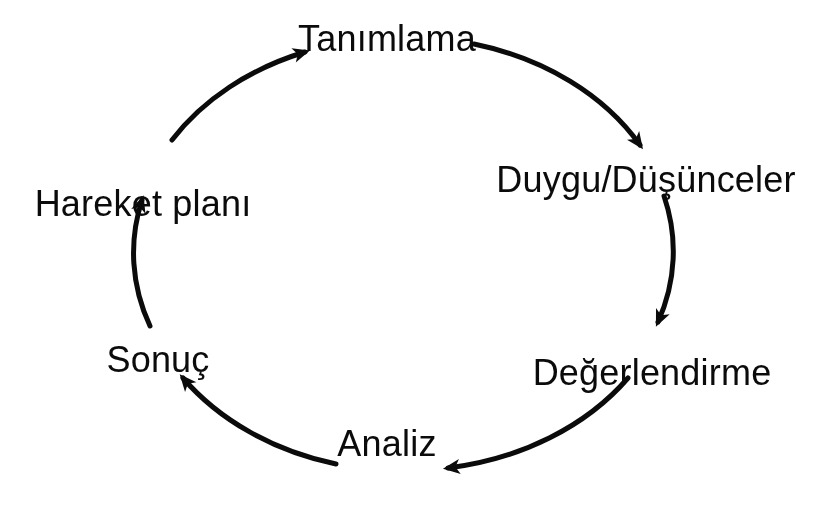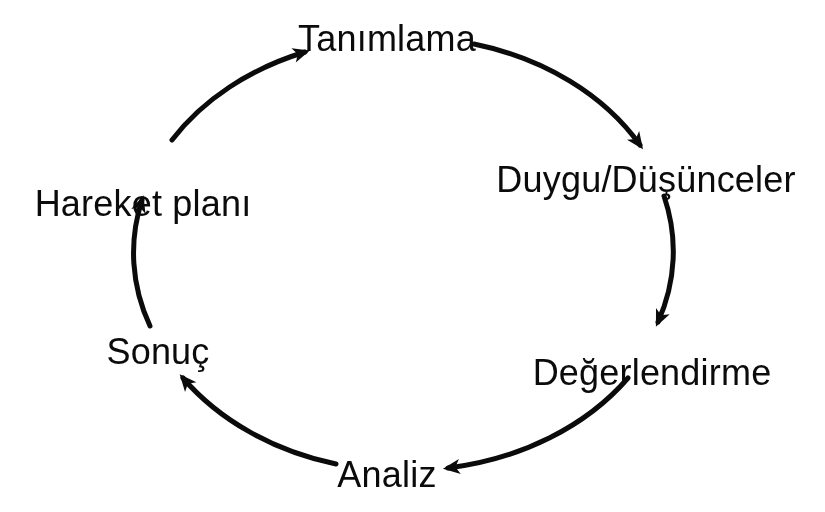--- a/index.html
+++ b/index.html
@@ -61,19 +61,19 @@
 
     <path class="arc" d="M 172 140 A 268 212 0 0 1 305 52" marker-end="url(#ah)" stroke="#0b0b0b"></path>
   </svg>
 
   <div class="node-label" style="left:387px; top:39px;">Tanımlama</div>
 
   <div class="node-label" style="left:646px; top:168px;margin-top:12px;">Duygu/Düşünceler</div>
 
   <div class="node-label" style="left:652px; top:349px;margin-top:24px;">Değerlendirme</div>
 
-  <div class="node-label" style="left:387px; top:475px;">Analiz</div>
+  <div class="node-label" style="left:387px; top:444px;">Analiz</div>
 
-  <div class="node-label" style="left:158px; top:352px;">Sonuç</div>
+  <div class="node-label" style="left:158px; top:360px;">Sonuç</div>
 
   <div class="node-label" style="left:143px; top:165px;margin-top:39px;">Hareket planı</div>
 
 </div>
 
 </body></html>

